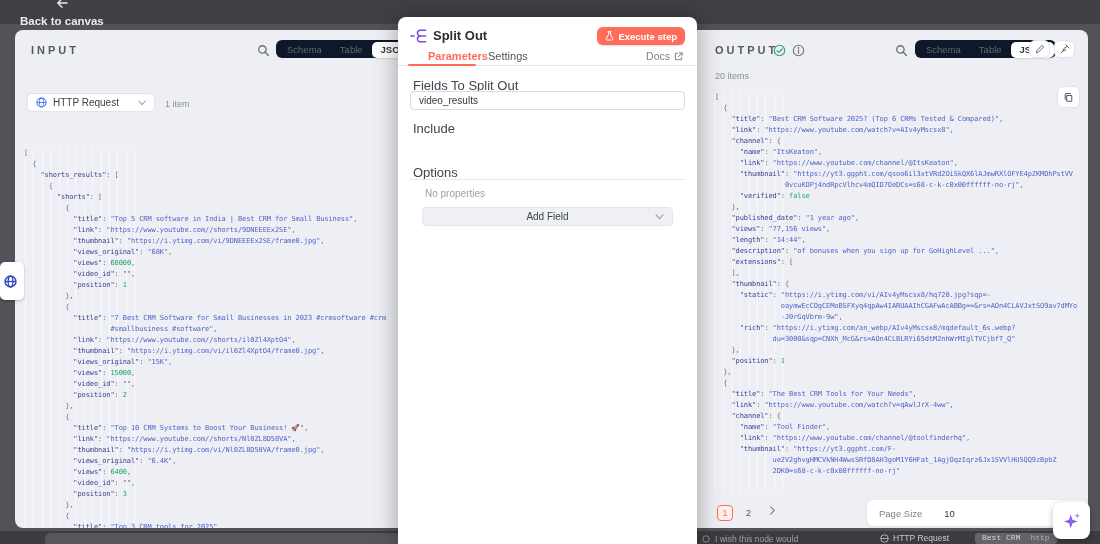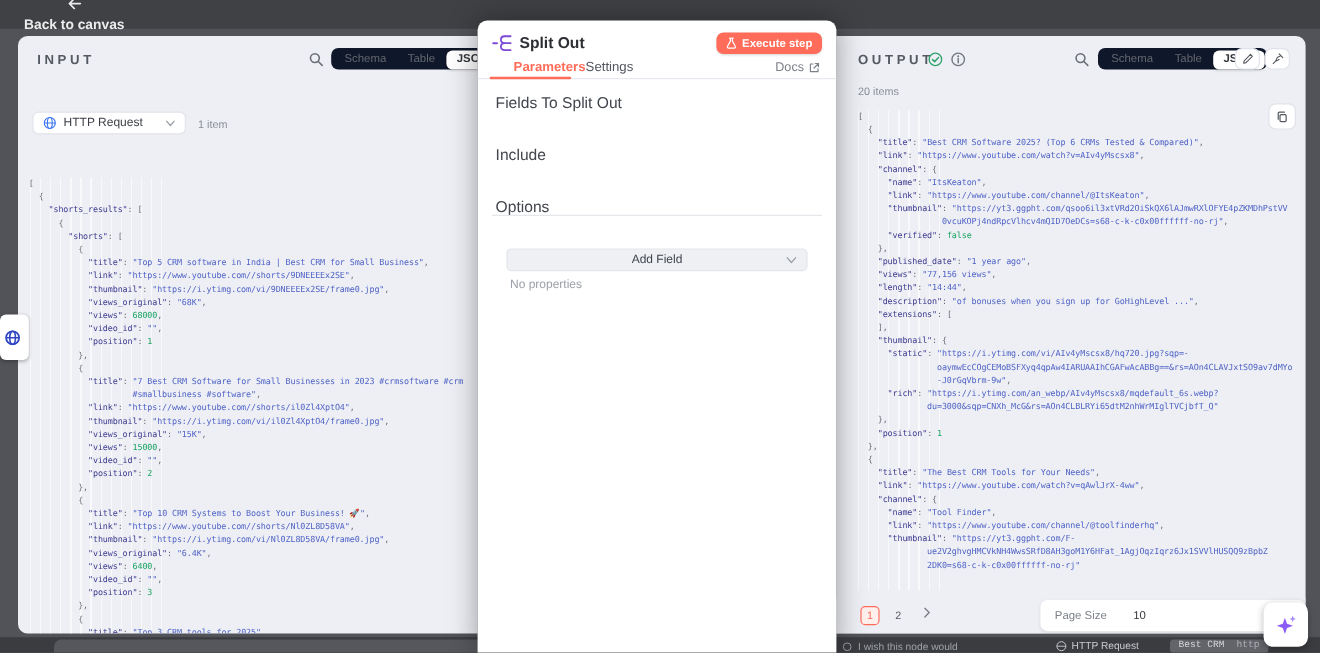--- a/index.html
+++ b/index.html
@@ -209,24 +209,27 @@
     <span class="mtab-underline" style="left:10px; width:68px;"></span>
     <span class="docs">
       <span>Docs</span>
       <svg width="9" height="9" viewBox="0 0 10 10">
           <path d="M4 1.5 H1.5 V8.5 H8.5 V6" stroke="#7d8188" stroke-width="1.1" fill="none" stroke-linecap="round" stroke-linejoin="round"></path>
           <path d="M6 1 H9 V4 M9 1 L4.8 5.2" stroke="#7d8188" stroke-width="1.1" fill="none" stroke-linecap="round" stroke-linejoin="round"></path>
         </svg>
     </span>
   </div>
   <span class="flabel abs" style="left:15px; top:61px;">Fields To Split Out</span>
+  <div class="fbox" style="top:74px;">
+    <span>video_results</span>
+  </div>
   <span class="flabel abs" style="left:15px; top:104px;">Include</span>
   <span class="flabel abs" style="left:15px; top:148px;">Options</span>
   <div class="divider" style="top:162px;"></div>
-  <span class="abs" style="left:27px; top:171px; font-size:10px; color:#9ca0a8;margin-top:44px;">No properties</span>
+  <span class="abs" style="left:27px; top:171px; font-size:10px; color:#9ca0a8;">No properties</span>
   <div class="addfield" style="top:190px;">
     <span>Add Field</span>
     <svg class="chev" width="9" height="6" viewBox="0 0 10 7">
         <path d="M1 1 L5 5.5 L9 1" stroke="#9a9ea6" stroke-width="1.3" fill="none" stroke-linecap="round"></path>
       </svg>
   </div>
 </div>
 
 <div class="abs bottom-strip">
   <div class="strip-panel"></div>

